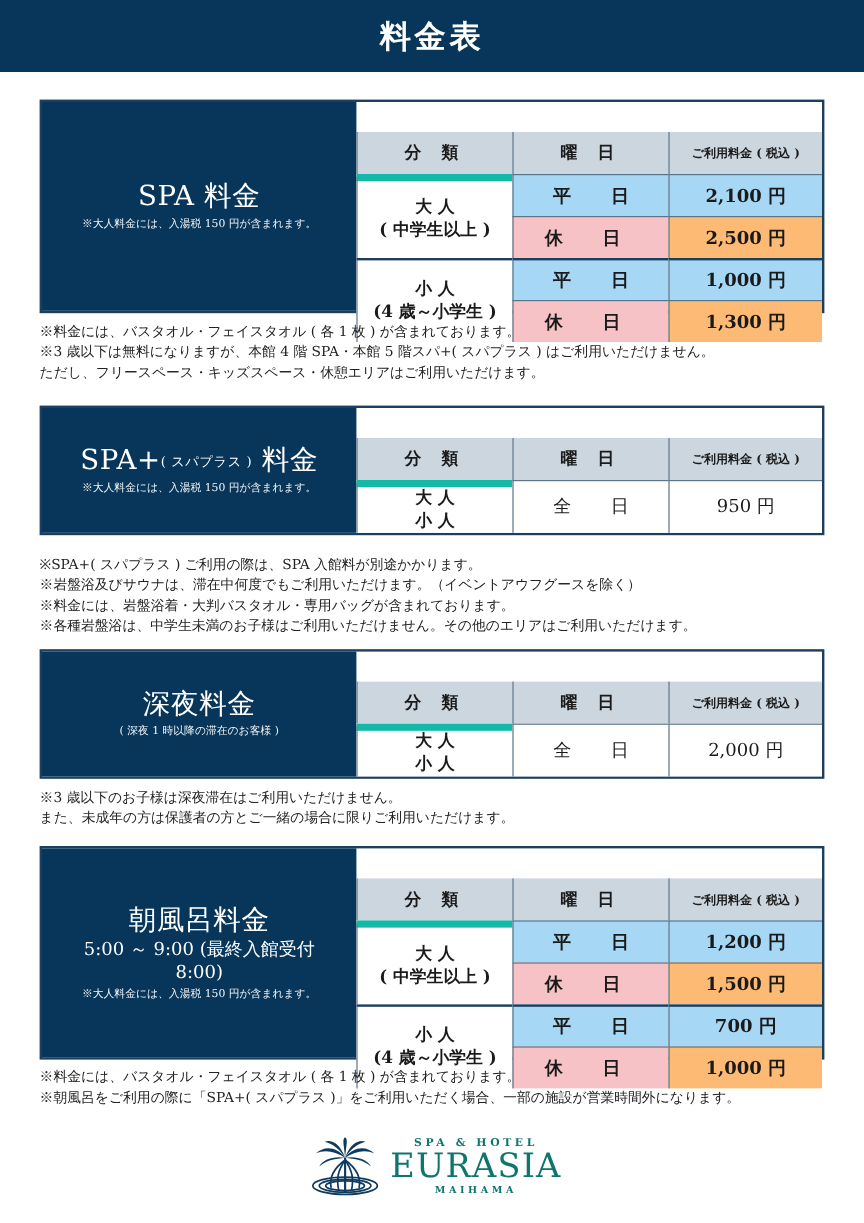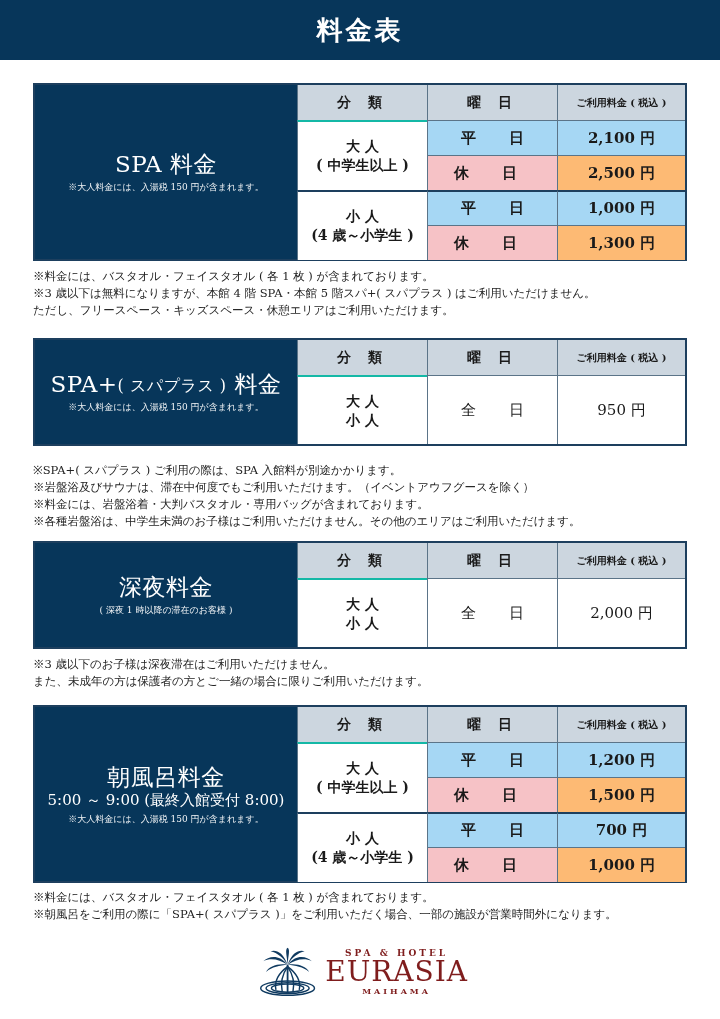--- a/index.html
+++ b/index.html
@@ -3,46 +3,46 @@
 <meta charset="utf-8">
 <style>
   * { box-sizing: border-box; margin: 0; padding: 0; }
   html, body { width: 720px; height: 1019px; background: #ffffff; overflow: hidden; }
   body { font-family: "DejaVu Serif", "Liberation Serif", serif; color: #1a1a1a; position: relative; }
 
   .banner { position: absolute; left: 0; top: 0; width: 720px; height: 60px; background: #07365a; display: flex; align-items: center; justify-content: center; }
   .banner-title { color: #ffffff; font-size: 26px; font-weight: bold; letter-spacing: 3px; }
 
   .section { position: absolute; left: 33px; width: 654px; display: flex; border: 2px solid #1d3f5e; background: #ffffff; }
-  .left-panel { width: 262px; background: #07365a; color: #fff; display: flex; flex-direction: column; align-items: center; justify-content: center; text-align: center; padding: 4px; }
+  .left-panel { width: 262px; background: #07365a; color: #fff; display: flex; flex-direction: column; align-items: center; justify-content: center; text-align: center; padding: 14px; }
   .left-title { font-size: 23px; line-height: 1.25; letter-spacing: 0.5px; }
-  .left-title .small { font-size: 16px; vertical-align: middle; }
+  .left-title .small { font-size: 11px; vertical-align: middle; }
   .left-sub { font-size: 15px; line-height: 1.3; }
   .left-note { font-size: 9px; line-height: 1.4; margin-top: 2px; opacity: 0.95; }
 
-  .grid { flex: 1; display: grid; grid-template-columns: 130px 130px 1fr; }
+  .grid { flex: 1; display: grid; grid-template-columns: 130px 130px 1fr; margin-top: 25px; }
   .cell { display: flex; align-items: center; justify-content: center; text-align: center; border-left: 1px solid #5b7488; border-top: 1px solid #5b7488; font-size: 15px; font-weight: bold; }
   .hdr { background: #ccd6df; border-top: none; font-size: 14px; letter-spacing: 6px; }
   .hdr.price-hdr { font-size: 10px; letter-spacing: 0; }
   .cat { background: #fff; flex-direction: column; line-height: 1.35; font-size: 14px; border-top: 2px solid #1d3f5e; }
-  .cat.first { border-top: 2px solid #14b8a6; text-align: right; }
+  .cat.first { border-top: 6px solid #14b8a6; text-align: right; }
   .day-wd { background: #a6d7f4; letter-spacing: 14px; padding-left: 14px; }
   .day-hd { background: #f6c2c6; letter-spacing: 14px; }
   .price-wd { background: #a6d7f4; font-size: 15px; }
   .price-hd { background: #fdba74; font-size: 15px; }
   .plain { background: #fff; font-weight: normal; font-size: 15px; }
   .plain.day { letter-spacing: 14px; padding-left: 14px; }
   .wd-top { border-top: 2px solid #1d3f5e; }
   .cat span { display: block; }
 
   .notes { position: absolute; left: 33px; width: 660px; font-size: 11.5px; line-height: 17px; color: #222; }
 
   .logo { position: absolute; left: 258px; top: 944px; width: 210px; height: 56px; display: flex; align-items: center; }
   .logo-mark { width: 66px; height: 56px; }
-  .logo-text { margin-left: 8px; color: #7f1d1d; text-align: center; }
+  .logo-text { margin-left: 8px; color: #0f766e; text-align: center; }
   .logo-top { font-size: 9px; letter-spacing: 3px; font-weight: bold; }
   .logo-main { font-size: 28px; line-height: 1; letter-spacing: 1px; }
   .logo-bot { font-size: 8px; letter-spacing: 3px; font-weight: bold; }
 </style>
 </head>
 <body>
 
 <div class="banner">
   <div class="banner-title">料金表</div>
 </div>

